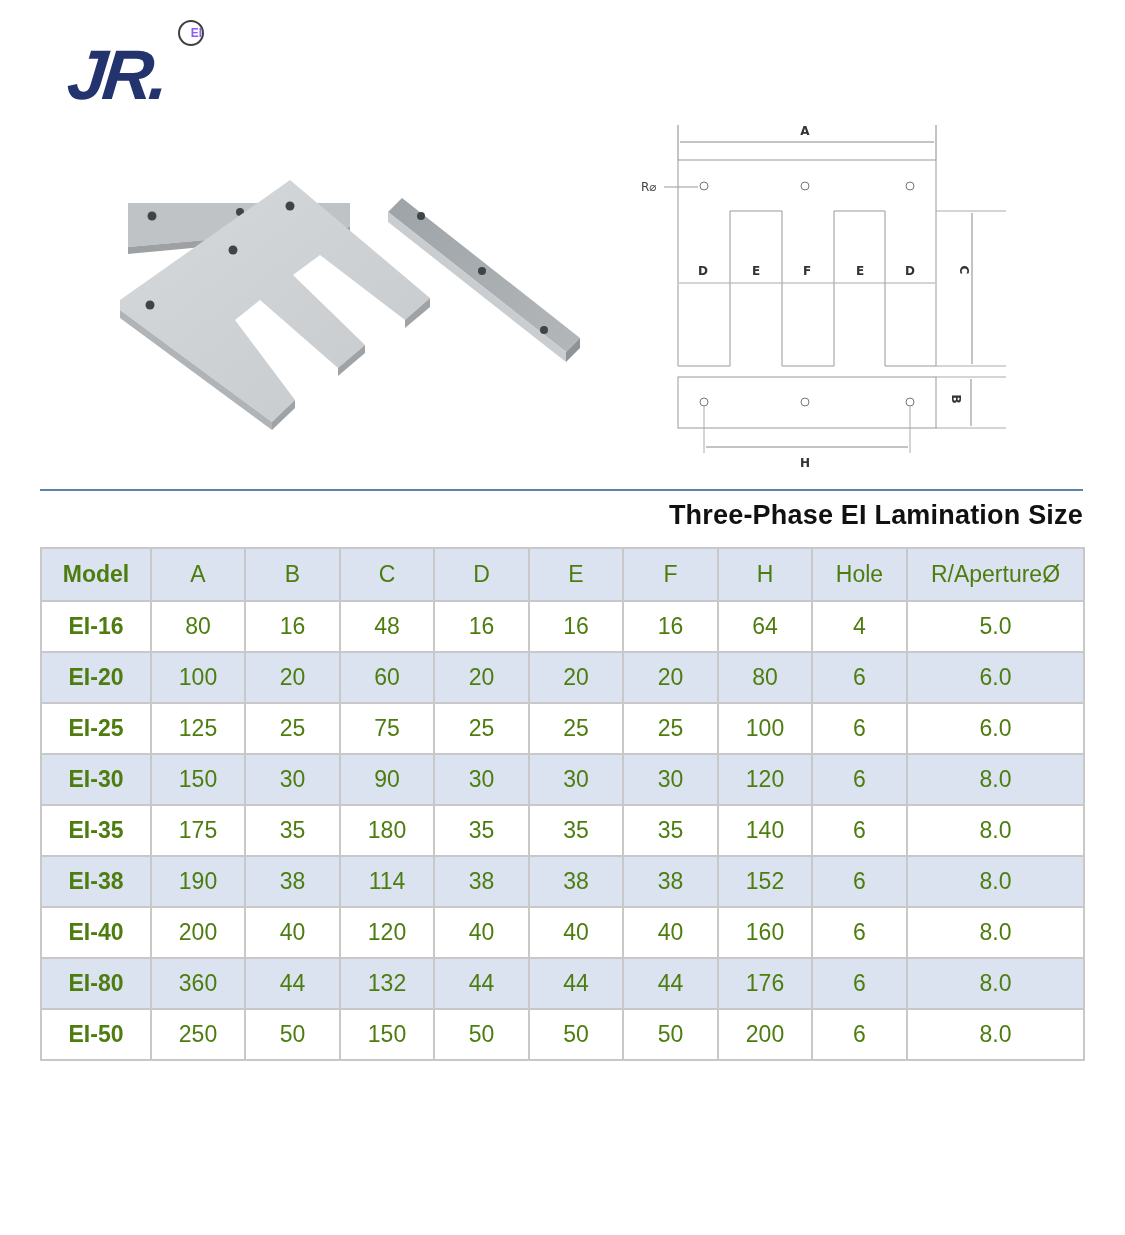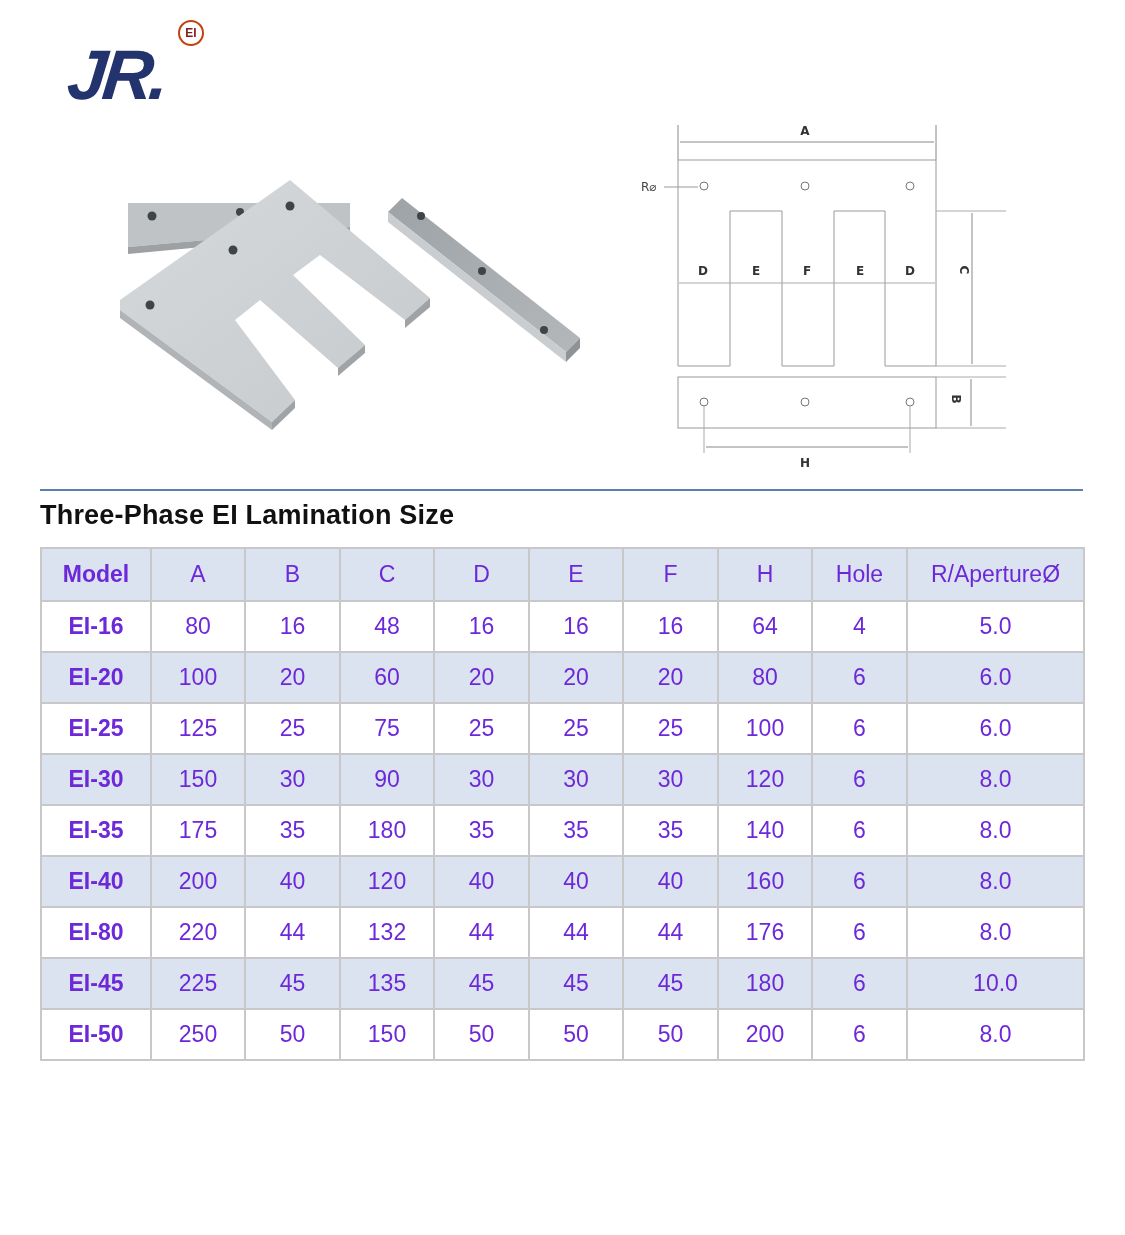--- a/index.html
+++ b/index.html
@@ -8,39 +8,39 @@
 
   .logo { position: absolute; left: 66px; top: 18px; width: 150px; height: 90px; }
   .logo-text {
     position: absolute; left: 2px; top: 22px;
     font-family: "Liberation Sans", sans-serif; font-weight: 700; font-style: italic;
     font-size: 70px; letter-spacing: -4px; color: #23336e; line-height: 1;
     transform: skewX(-6deg);
   }
   .logo-mark {
     position: absolute; left: 112px; top: 2px; width: 26px; height: 26px;
-    border: 2px solid #c2410c; border-radius: 50%;
-    font-size: 12px; font-weight: 700; color: #7f1d1d; text-align: center; line-height: 22px;
+    border: 2px solid #404040; border-radius: 50%;
+    font-size: 12px; font-weight: 700; color: #8b5cf6; text-align: right; line-height: 22px;
     font-style: normal;
   }
 
   .photo { position: absolute; left: 110px; top: 170px; width: 490px; height: 270px; }
   .diagram { position: absolute; left: 630px; top: 115px; width: 400px; height: 360px; }
 
   .separator { position: absolute; left: 40px; top: 489px; width: 1043px; height: 2px; background: #5b82ad; }
 
   .table-title {
-    position: absolute; left: 40px; top: 500px; width: 1043px; text-align: left;
+    position: absolute; left: 40px; top: 500px; width: 1043px; text-align: right;
     font-size: 27px; font-weight: 700; color: #111; letter-spacing: 0.2px;
   }
 
   table.spec {
     position: absolute; left: 40px; top: 547px; width: 1043px;
     border-collapse: collapse; table-layout: fixed;
-    font-size: 23px; color: #6d28d9;
+    font-size: 23px; color: #4d7c0f;
   }
   table.spec th, table.spec td {
     border: 2px solid #c8c8c8; text-align: center; vertical-align: middle;
     height: 51px; font-weight: 400;
   }
   table.spec thead th { height: 53px; background: #dae3ef; }
   table.spec th.model-h { font-weight: 700; }
   table.spec td.model { font-weight: 700; }
   table.spec tbody tr:nth-child(even) td { background: #dae3ef; }
   table.spec tbody tr:nth-child(odd) td { background: #ffffff; }
@@ -217,54 +217,54 @@
         <td>35</td>
         <td>180</td>
         <td>35</td>
         <td>35</td>
         <td>35</td>
         <td>140</td>
         <td>6</td>
         <td>8.0</td>
       </tr>
       <tr>
+        <td class="model">EI-38</td>
+        <td>190</td>
+        <td>38</td>
+        <td>114</td>
+        <td>38</td>
+        <td>38</td>
+        <td>38</td>
+        <td>152</td>
+        <td>6</td>
+        <td>8.0</td>
+      </tr>
+      <tr>
         <td class="model">EI-40</td>
         <td>200</td>
         <td>40</td>
         <td>120</td>
         <td>40</td>
         <td>40</td>
         <td>40</td>
         <td>160</td>
         <td>6</td>
         <td>8.0</td>
       </tr>
       <tr>
         <td class="model">EI-80</td>
-        <td>220</td>
+        <td>360</td>
         <td>44</td>
         <td>132</td>
         <td>44</td>
         <td>44</td>
         <td>44</td>
         <td>176</td>
         <td>6</td>
         <td>8.0</td>
-      </tr>
-      <tr>
-        <td class="model">EI-45</td>
-        <td>225</td>
-        <td>45</td>
-        <td>135</td>
-        <td>45</td>
-        <td>45</td>
-        <td>45</td>
-        <td>180</td>
-        <td>6</td>
-        <td>10.0</td>
       </tr>
       <tr>
         <td class="model">EI-50</td>
         <td>250</td>
         <td>50</td>
         <td>150</td>
         <td>50</td>
         <td>50</td>
         <td>50</td>
         <td>200</td>

